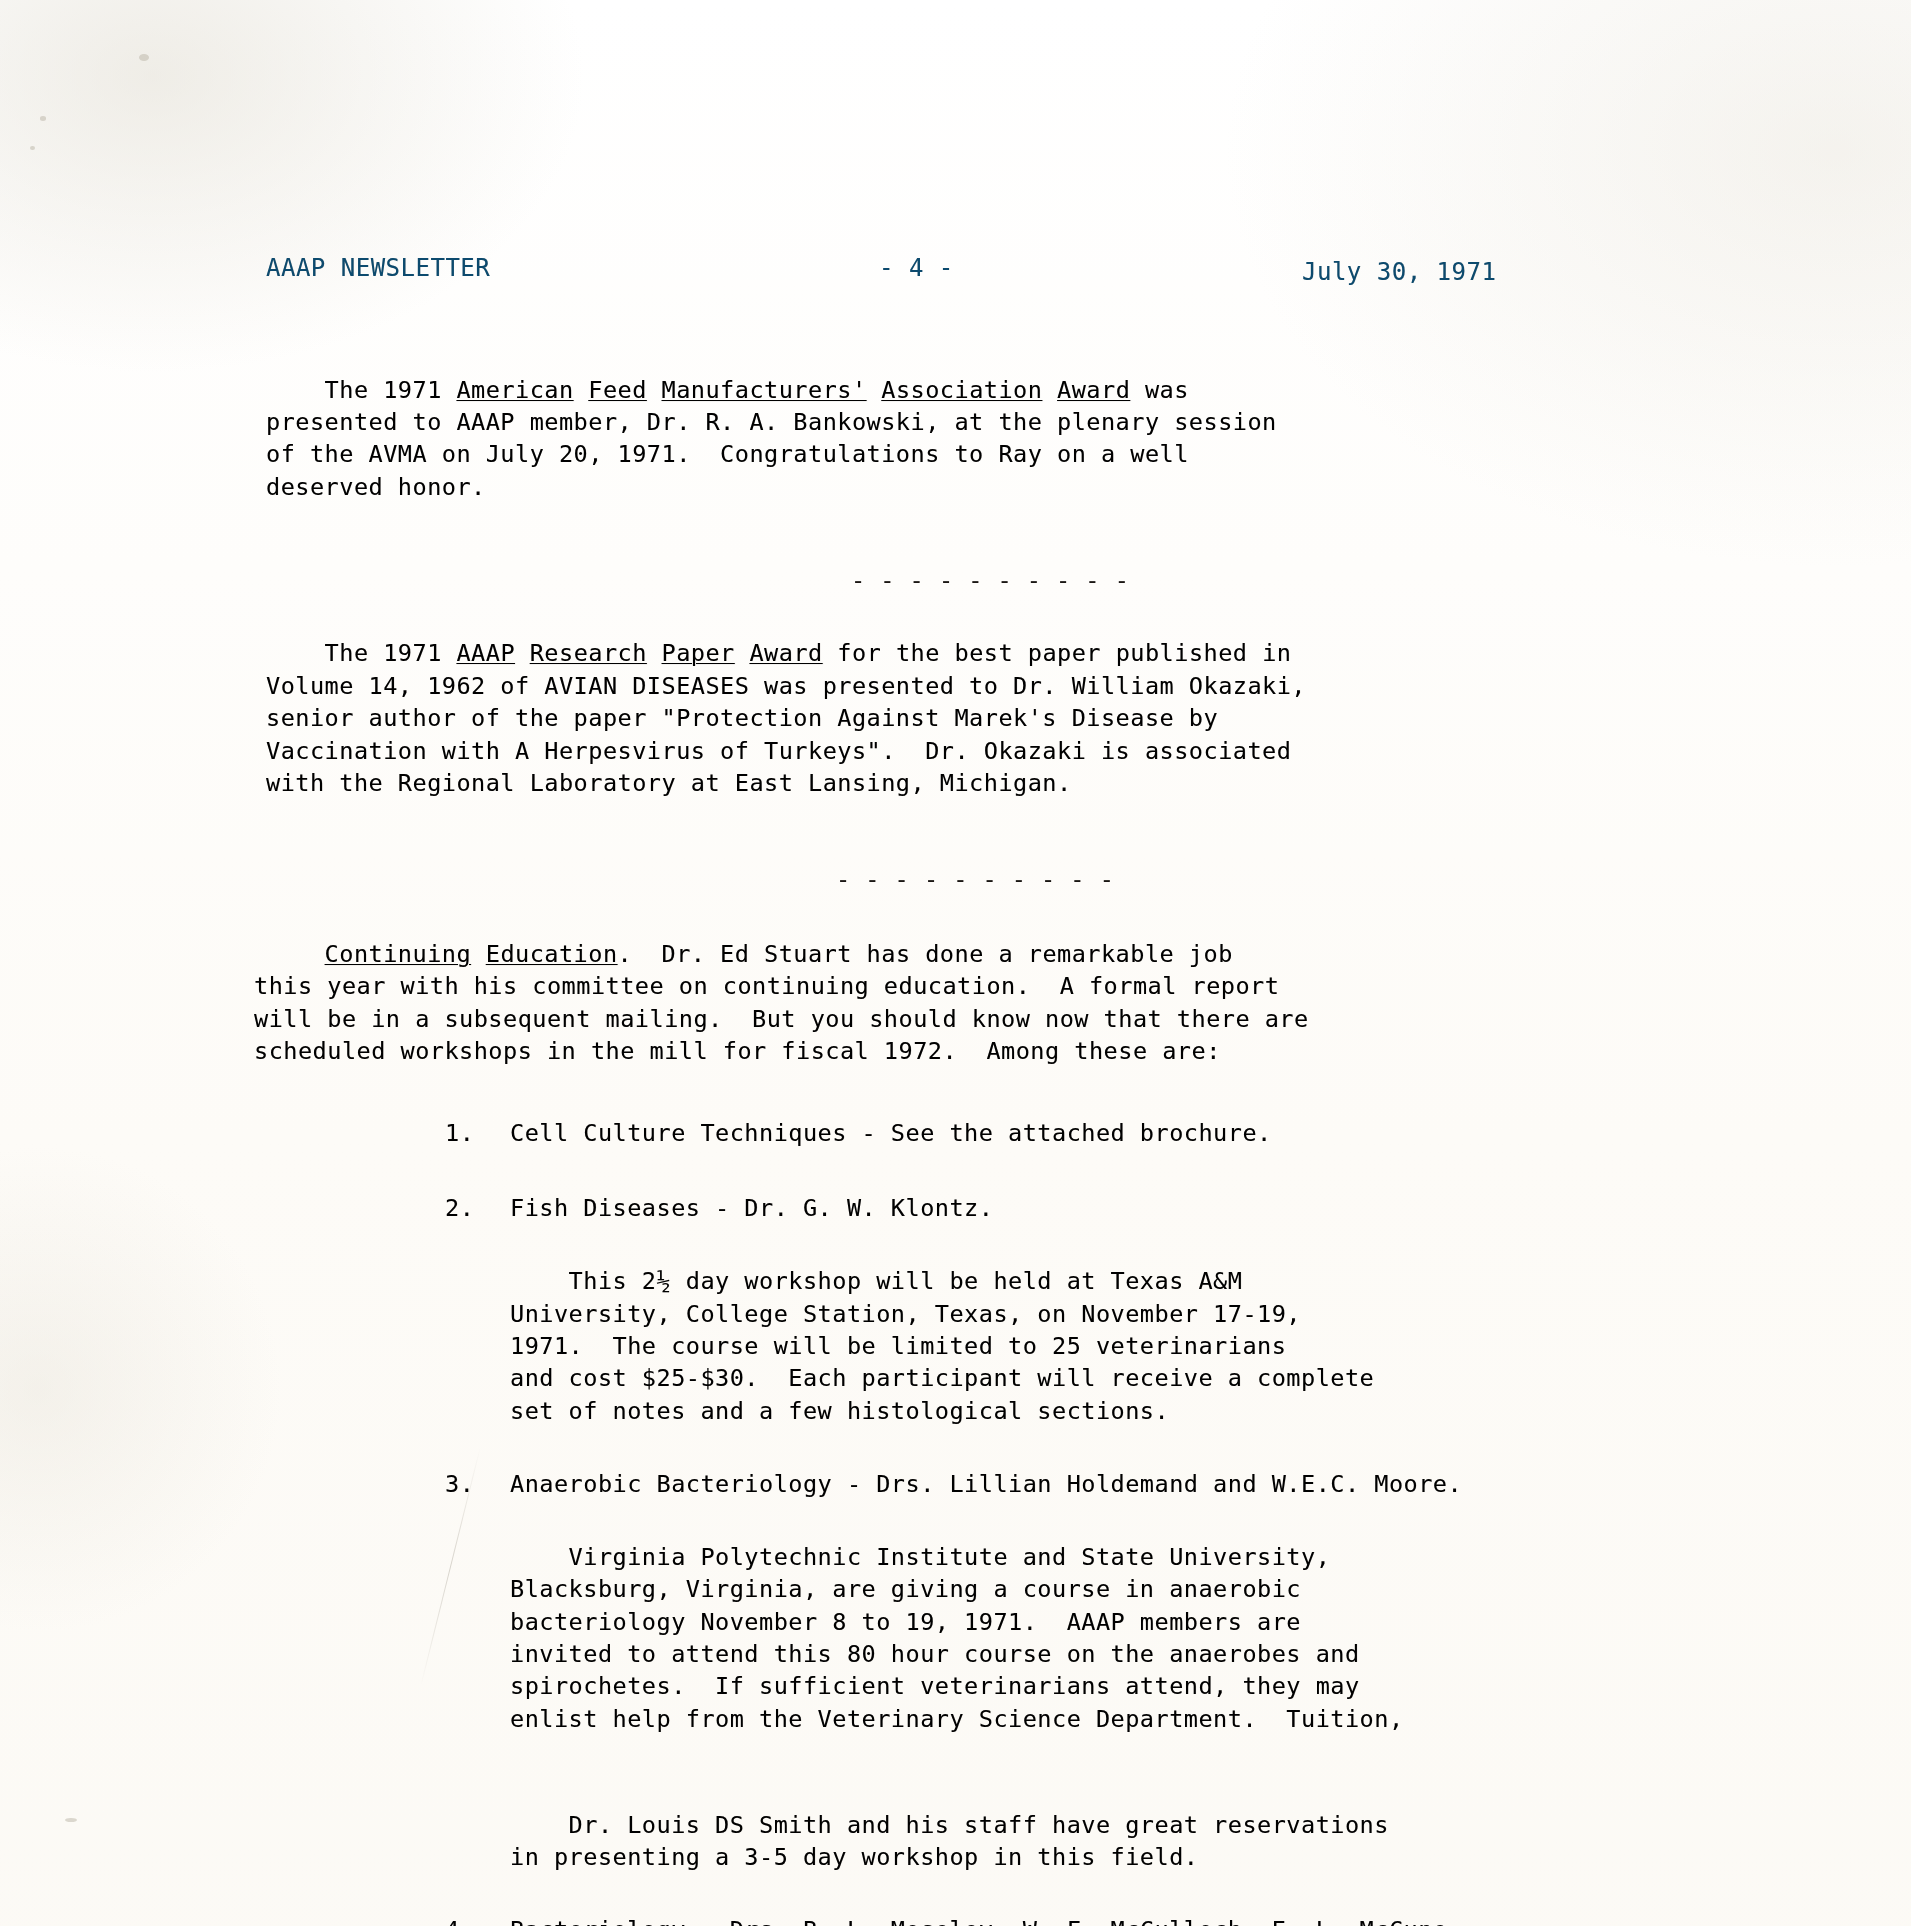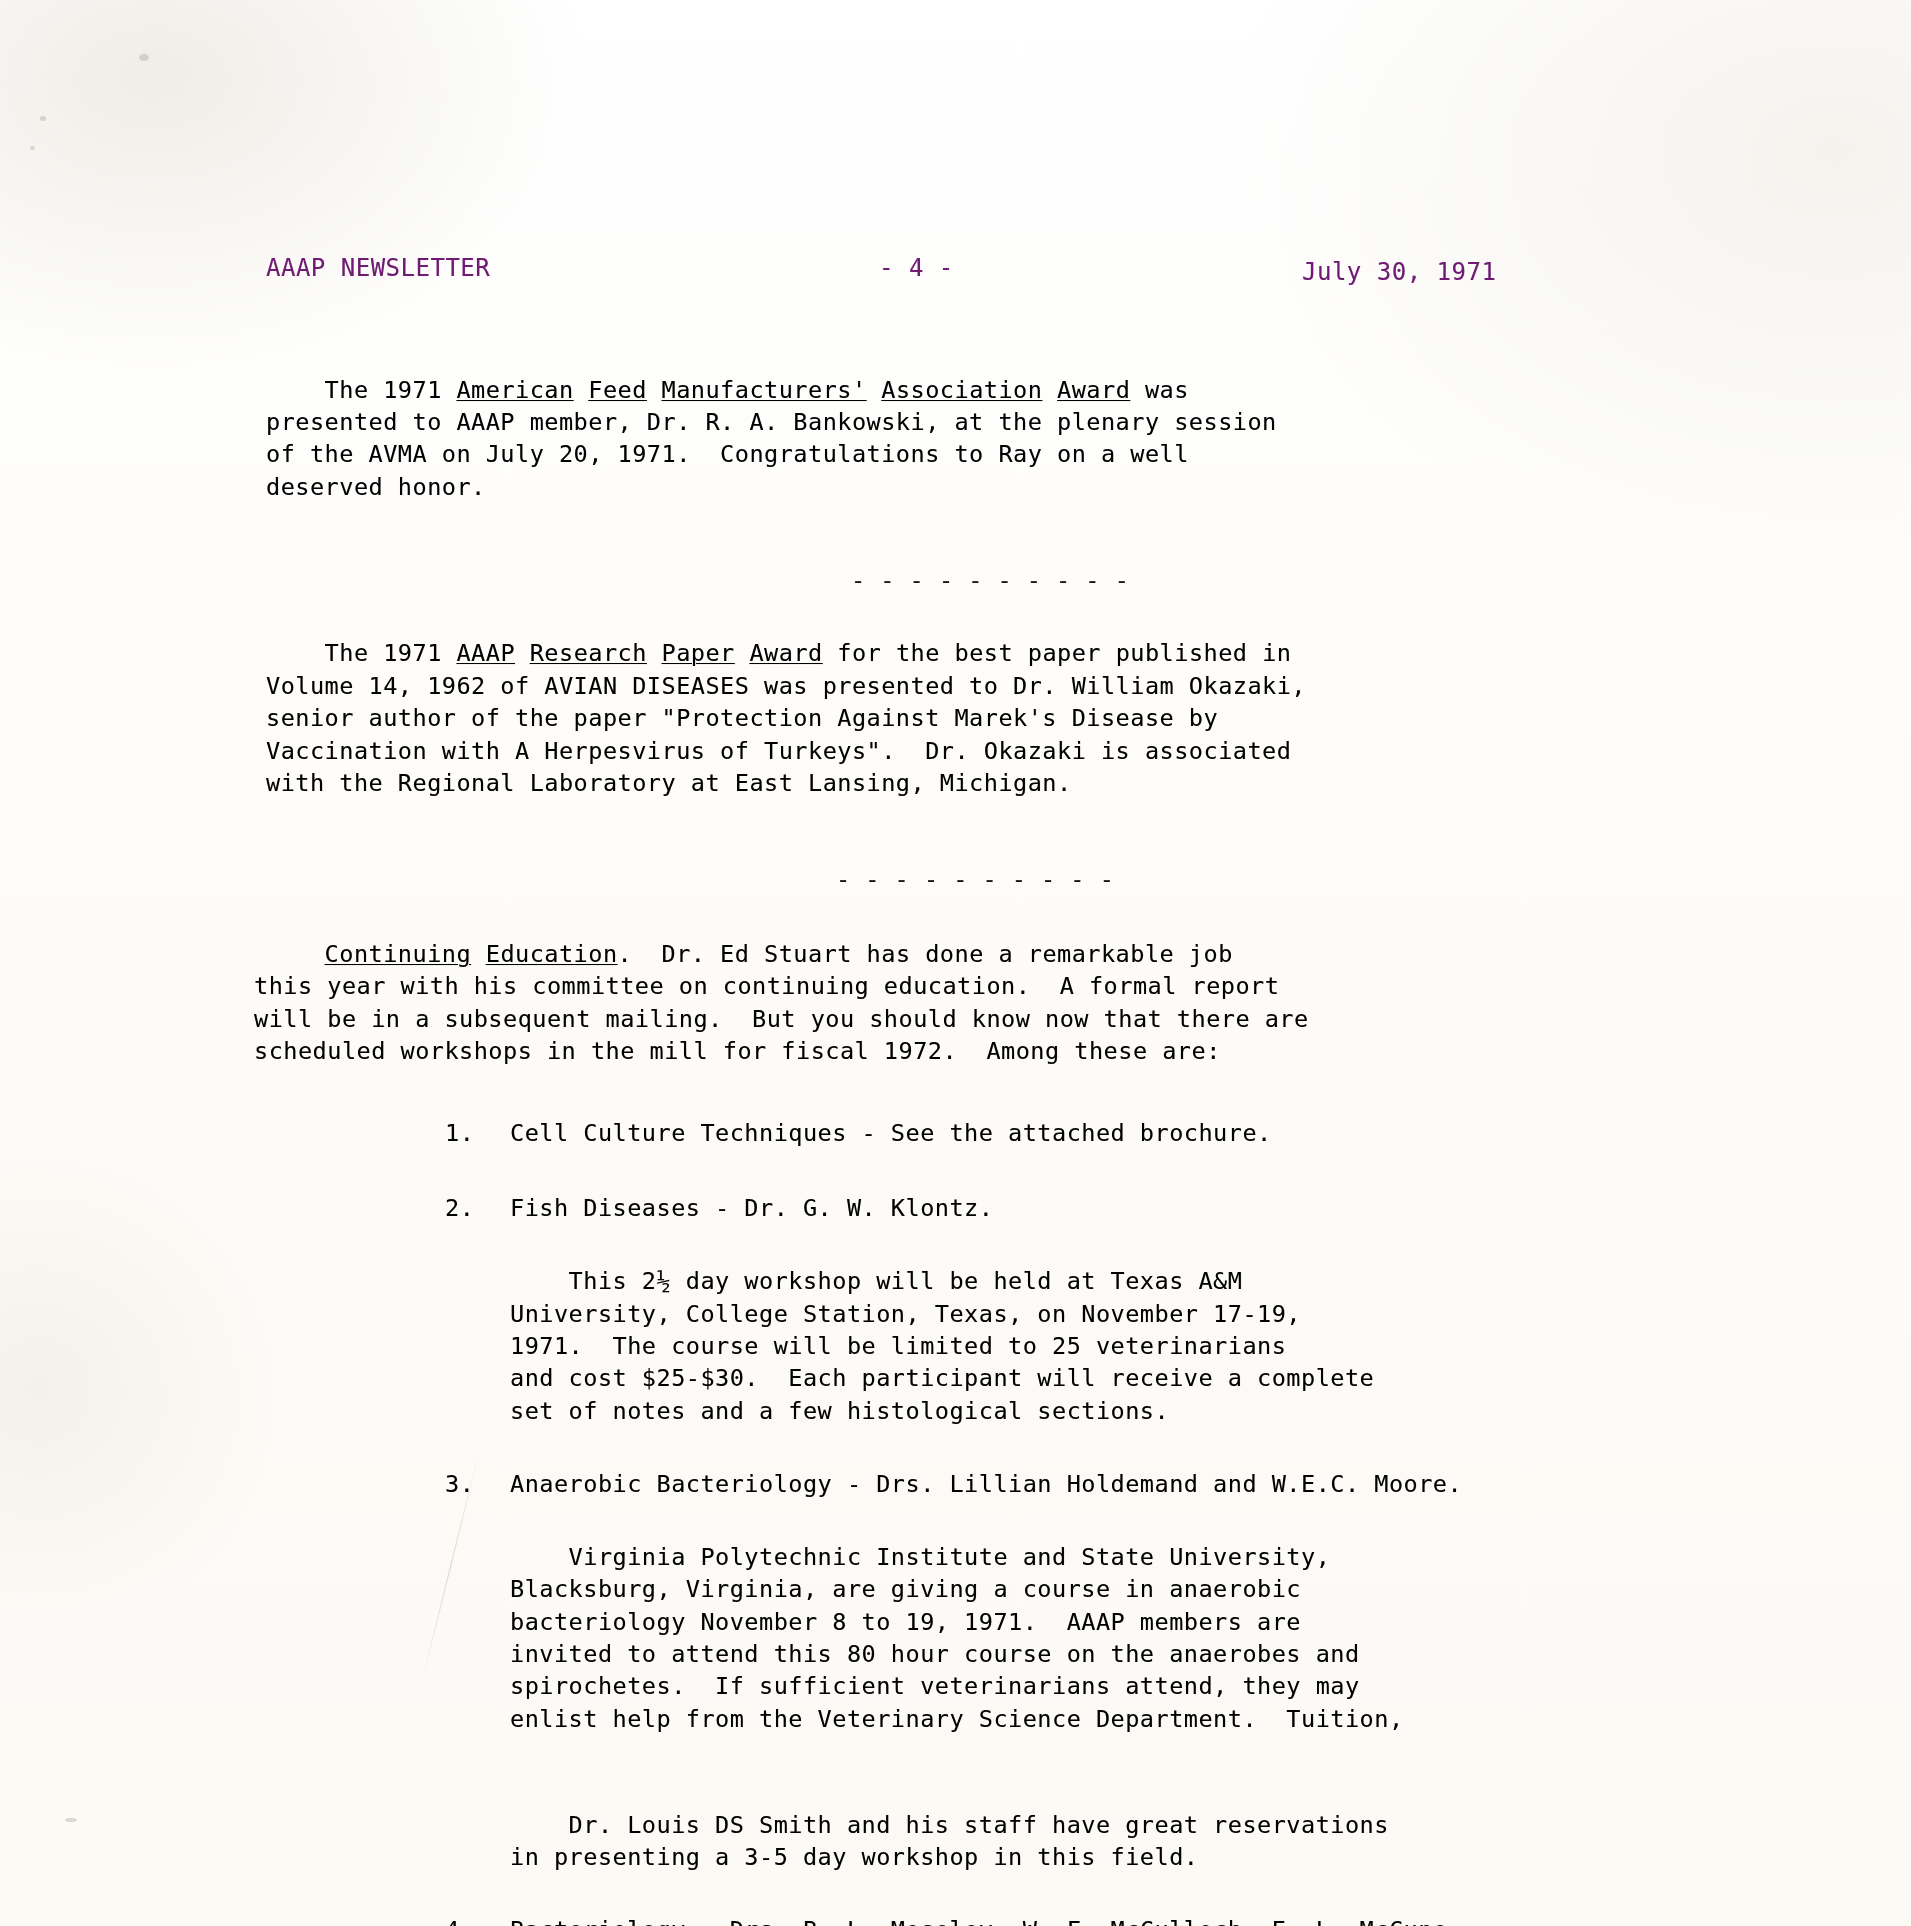--- a/index.html
+++ b/index.html
@@ -72,21 +72,21 @@
     left: 266px;
     top: 254px;
     width: 1387px;
     height: 31px;
   }
   .header-left, .header-mid, .header-right {
     position: absolute;
     white-space: pre;
     font-size: 24px;
     letter-spacing: 0.5px;
-    color: #701a75;
+    color: #0c4a6e;
     text-shadow: 0.2px 0.2px 0 rgba(40,34,28,0.28);
   }
   .header-left  { left: 0; top: 0; }
   .header-mid   { left: 613px; top: 0; }
   .header-right { left: 1036px; top: 3.9px; }
 
   u.ul {
     text-decoration: underline;
     text-decoration-thickness: 1.2px;
     text-underline-offset: 2.3px;

